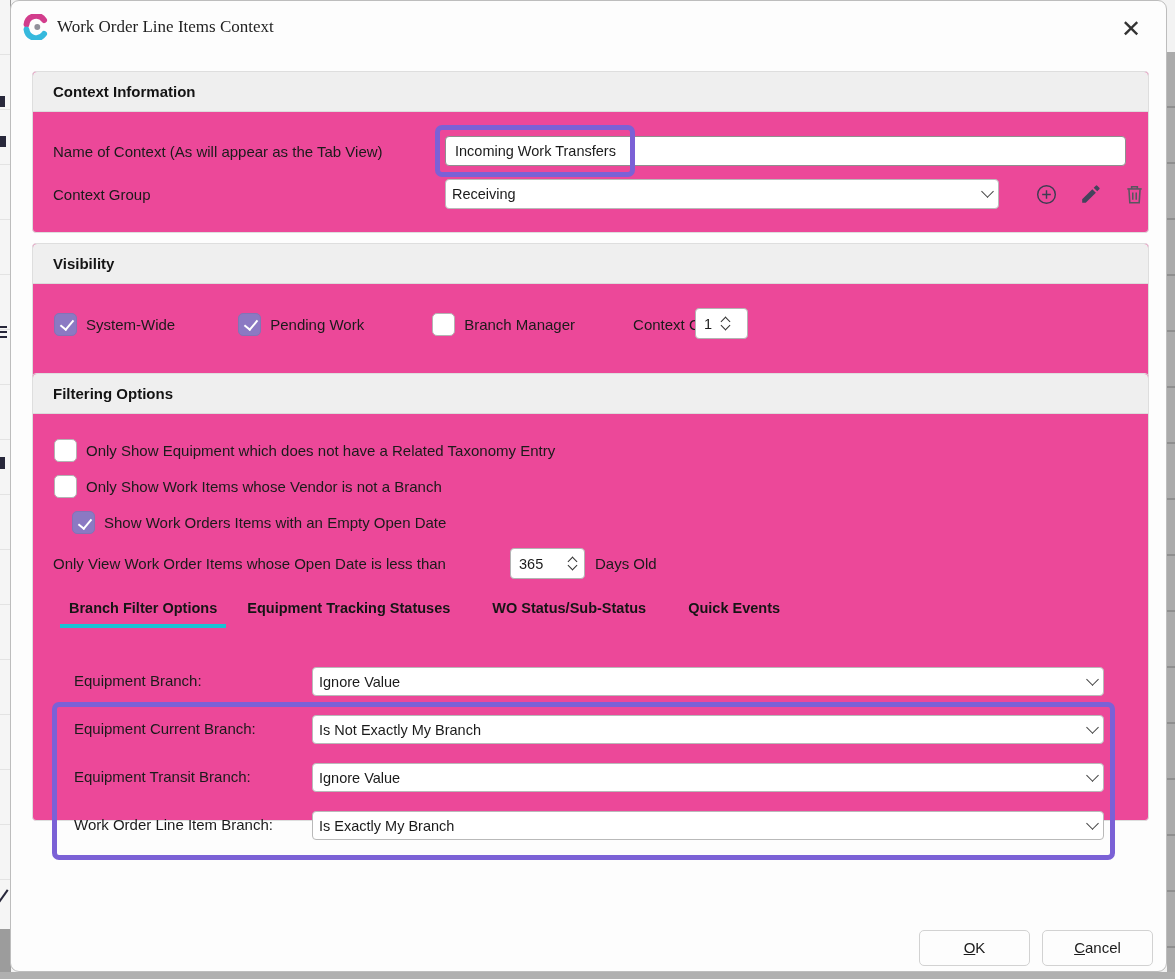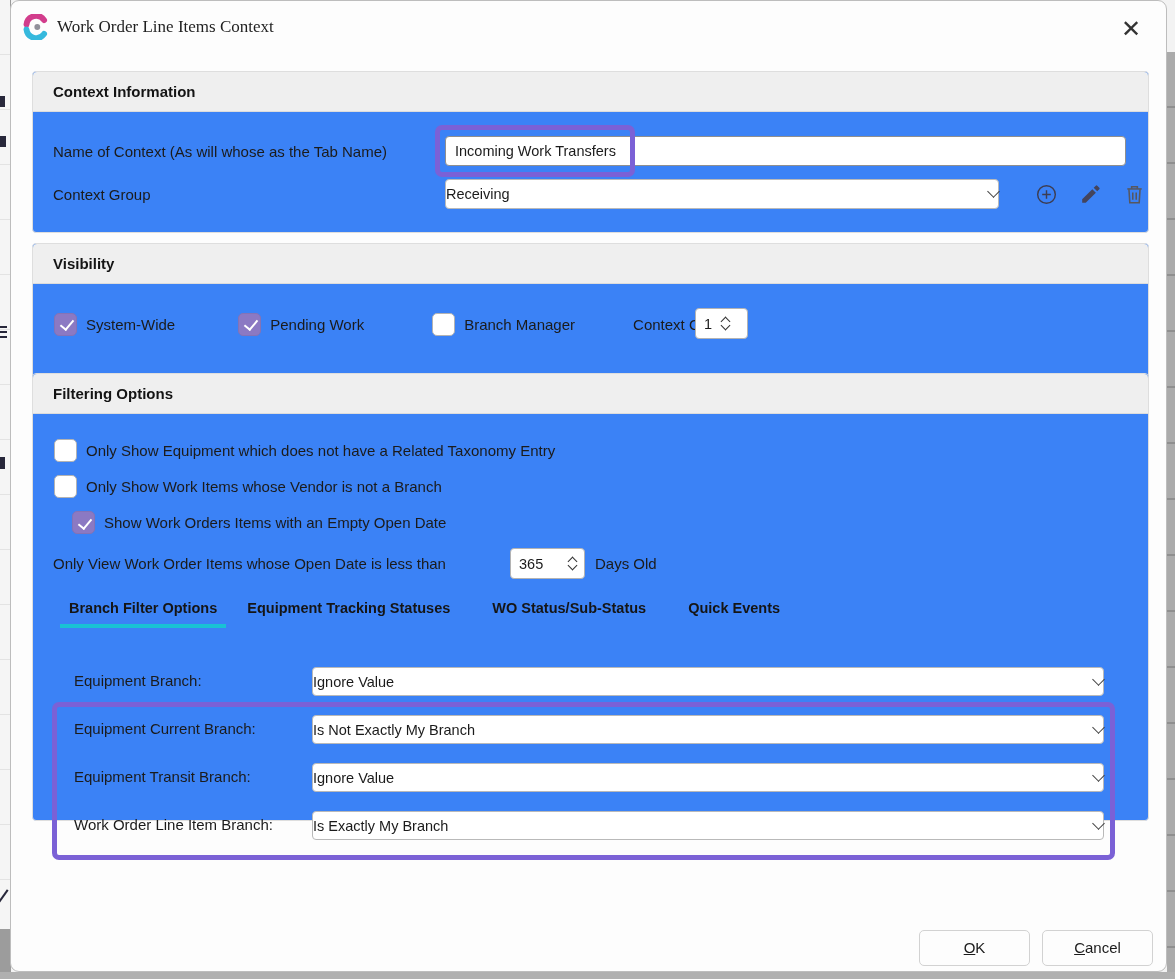--- a/index.html
+++ b/index.html
@@ -21,37 +21,37 @@
   .dialog { position:absolute; left:10px; top:0; width:1157px; height:972px;
     background:#fdfdfd; border:1px solid #bdbdbd; border-radius:9px; }
 
   .titlebar { position:absolute; left:0; top:0; width:100%; height:54px; }
   .logo { position:absolute; left:12px; top:13px; width:26px; height:26px; }
   .window-title { position:absolute; left:46px; top:16px; font-size:17px; color:#1f1f1f;font-family:Liberation Serif, serif; }
   .close-btn { position:absolute; right:18px; top:11px; width:34px; height:34px;
     font-size:24px; font-weight:300; color:#333; display:flex; align-items:center; justify-content:center; cursor:pointer; }
 
   
-  .groupbox { position:absolute; left:21px; width:1117px; background:#3b82f6;
+  .groupbox { position:absolute; left:21px; width:1117px; background:#ec4899;
     border:1px solid #dedede; border-radius:4px; }
   .groupbox-header { height:40px; background:#efefef; border-bottom:1px solid #dcdcdc;
     border-radius:4px 4px 0 0; display:flex; align-items:center; padding-left:20px;
     font-weight:bold; font-size:15px; color:#141414; }
   #box-context { top:70px;  height:162px; }
   #box-visibility { top:242px; height:138px; }
   #box-filtering { top:372px; height:448px; }
 
   .row-abs { position:absolute; display:flex; align-items:center; }
   .lbl { font-size:15px; color:#1b1b1b; white-space:nowrap; }
 
   .text-input { position:absolute; height:30px; background:#fff; border:1px solid #8f8f8f;
     border-radius:4px; font-size:14.5px; padding:0 9px; display:flex; align-items:center; }
 
   .combo { position:absolute; height:30px; background:#fff; border:1px solid #b9b9b9;
-    border-radius:4px; font-size:14.5px; padding:0 0; display:flex; align-items:center; cursor:pointer; }
+    border-radius:4px; font-size:14.5px; padding:0 6px; display:flex; align-items:center; cursor:pointer; }
   .combo .combo-value { flex:1; white-space:nowrap; overflow:hidden; }
   .chev-down { width:9px; height:9px; border-right:1.7px solid #404040; border-bottom:1.7px solid #404040;
     transform:rotate(45deg); margin-top:-5px; flex:none; }
 
   .icon-btn { position:absolute; width:26px; height:26px; display:flex; align-items:center;
     justify-content:center; cursor:pointer; }
   .icon-btn svg { width:23px; height:23px; }
 
   
   .cb-item { display:flex; align-items:center; gap:9px; cursor:pointer; }
@@ -115,21 +115,21 @@
       </svg>
     </span>
     <span class="window-title">Work Order Line Items Context</span>
     <span class="close-btn">✕</span>
   </div>
 
   <div class="groupbox" id="box-context">
     <div class="groupbox-header">Context Information</div>
 
     <div class="row-abs" style="left:20px; top:64px; height:30px;">
-      <span class="lbl">Name of Context (As will whose as the Tab Name)</span>
+      <span class="lbl">Name of Context (As will appear as the Tab View)</span>
     </div>
     <div class="text-input" style="left:412px; top:64px; width:681px;">
       <span>Incoming Work Transfers</span>
     </div>
 
     <div class="hl" style="left:402px; top:53px; width:200px; height:52px;"></div>
 
     <div class="row-abs" style="left:20px; top:107px; height:30px;">
       <span class="lbl">Context Group</span>
     </div>

